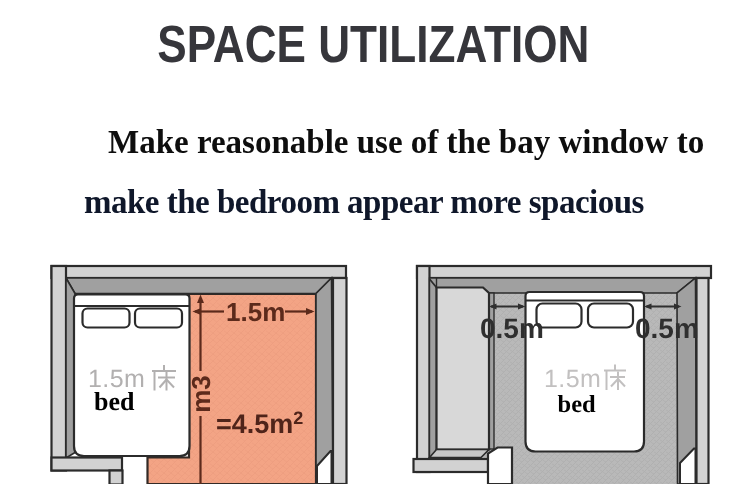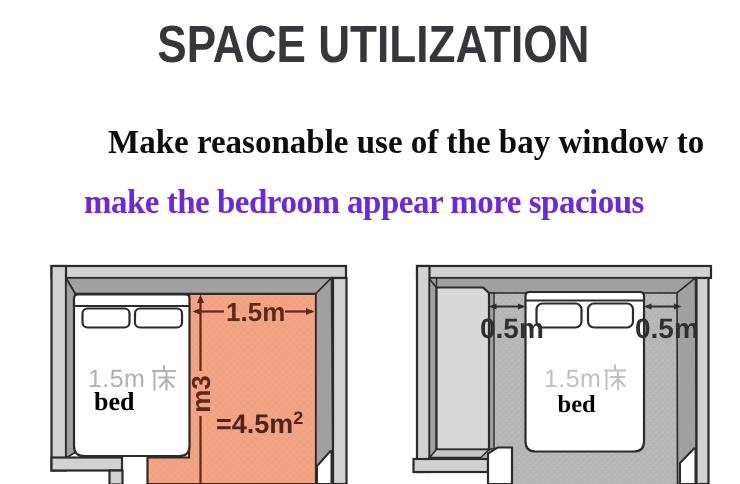--- a/index.html
+++ b/index.html
@@ -12,21 +12,21 @@
 <body>
 
 <div class="abs" id="title" style="left:0;top:13px;width:740px;text-align:center;
      font-family:'Liberation Sans',sans-serif;font-weight:bold;font-size:52.5px;
      letter-spacing:0;color:#36363b;transform:translateX(3px) scaleX(0.84);transform-origin:372px 0;">SPACE UTILIZATION</div>
 
 <div class="abs" id="sub1" style="left:84px;top:124px;
      font-family:'Liberation Serif',serif;font-weight:bold;font-size:33px;color:#0e0e0e;margin-left:24px;">Make reasonable use of the bay window to</div>
 
 <div class="abs" id="sub2" style="left:84px;top:184px;letter-spacing:-0.5px;
-     font-family:'Liberation Serif',serif;font-weight:bold;font-size:33px;color:#6d28d9;">make the bedroom appear more spacious</div>
+     font-family:'Liberation Serif',serif;font-weight:bold;font-size:33px;color:#0f172a;">make the bedroom appear more spacious</div>
 
 <svg class="abs" style="left:0;top:0;" width="740" height="484" viewBox="0 0 740 484">
   <defs>
     <pattern id="orangeHatch" width="7" height="7" patternUnits="userSpaceOnUse">
       <rect width="7" height="7" fill="#f3a485"></rect>
       <path d="M-1,1 L8,8 M-1,8 L8,-1" stroke="#e8977a" stroke-width="1" opacity="0.45"></path>
     </pattern>
     <pattern id="grayHatch" width="6" height="6" patternUnits="userSpaceOnUse">
       <rect width="6" height="6" fill="#b9b9b9"></rect>
       <path d="M-1,1 L7,7 M-1,7 L7,-1" stroke="#aaaaaa" stroke-width="1" opacity="0.6"></path>

